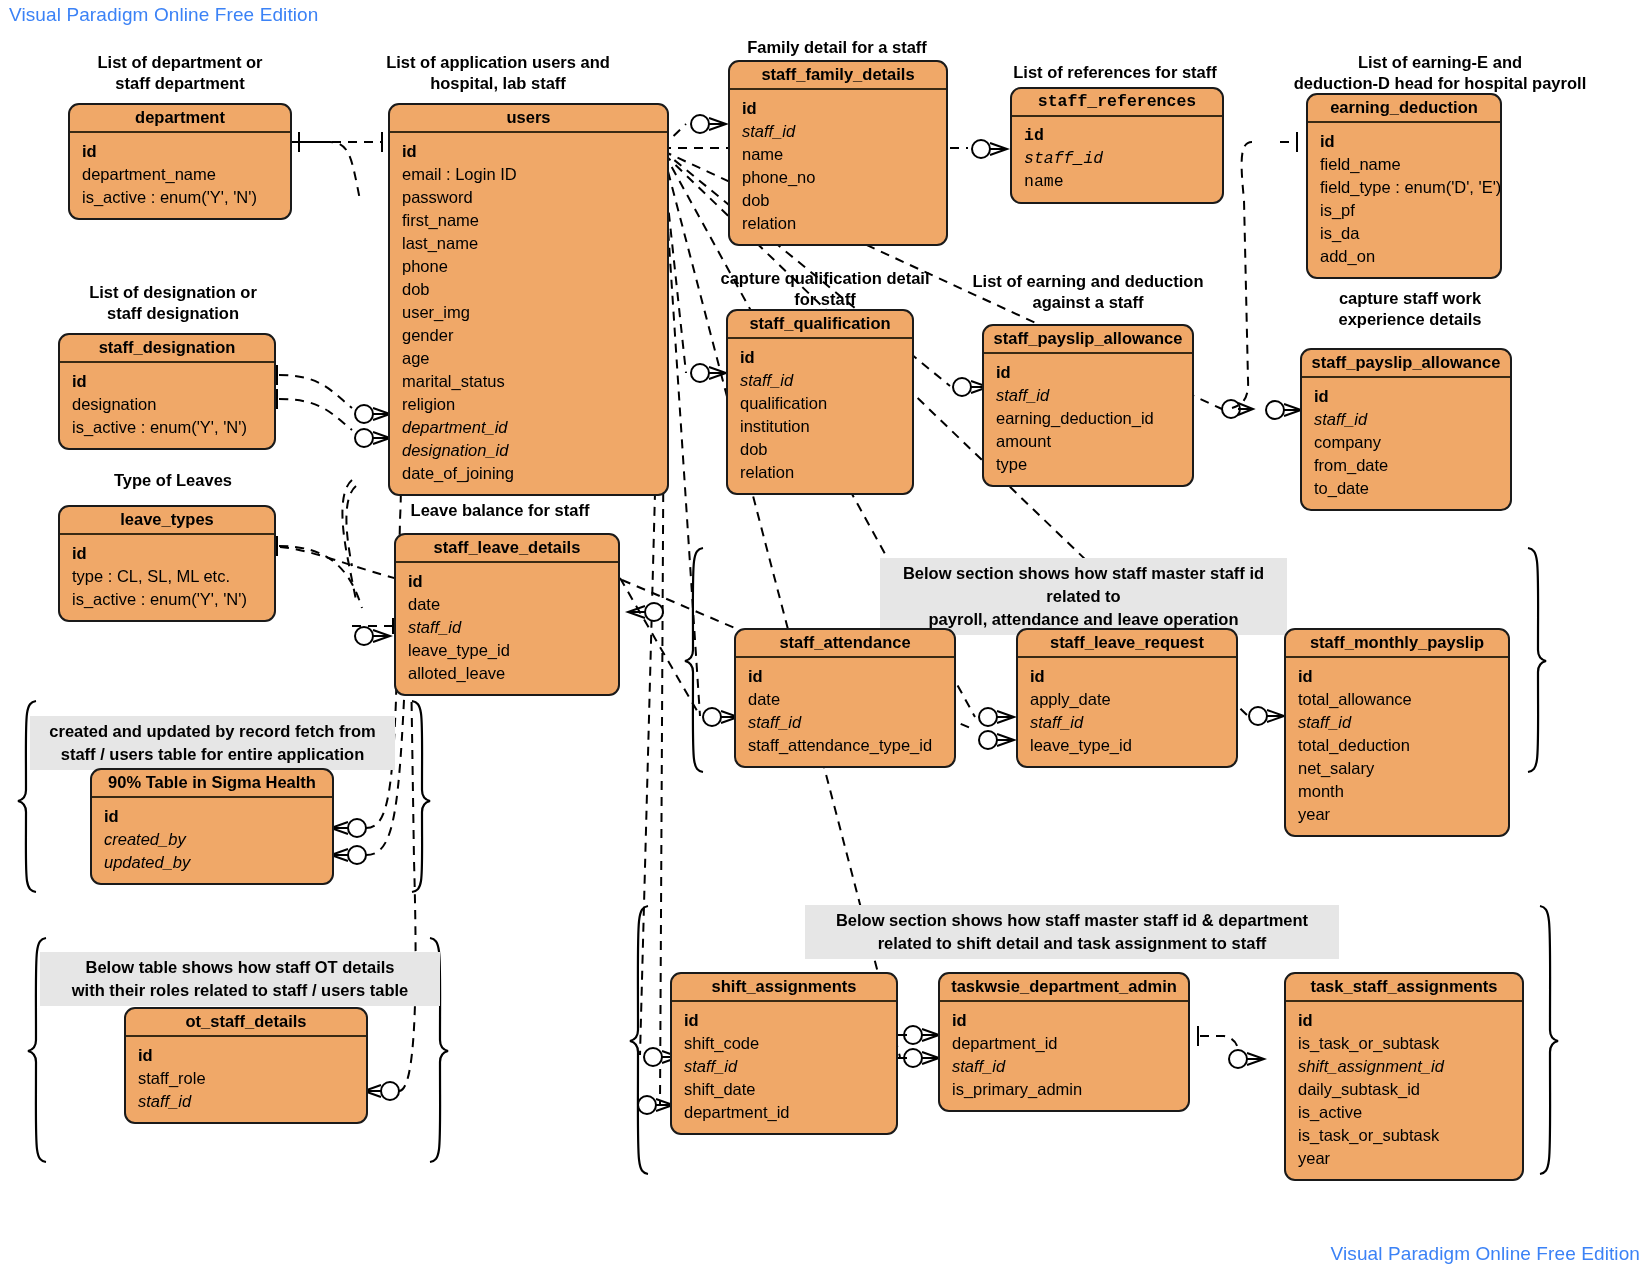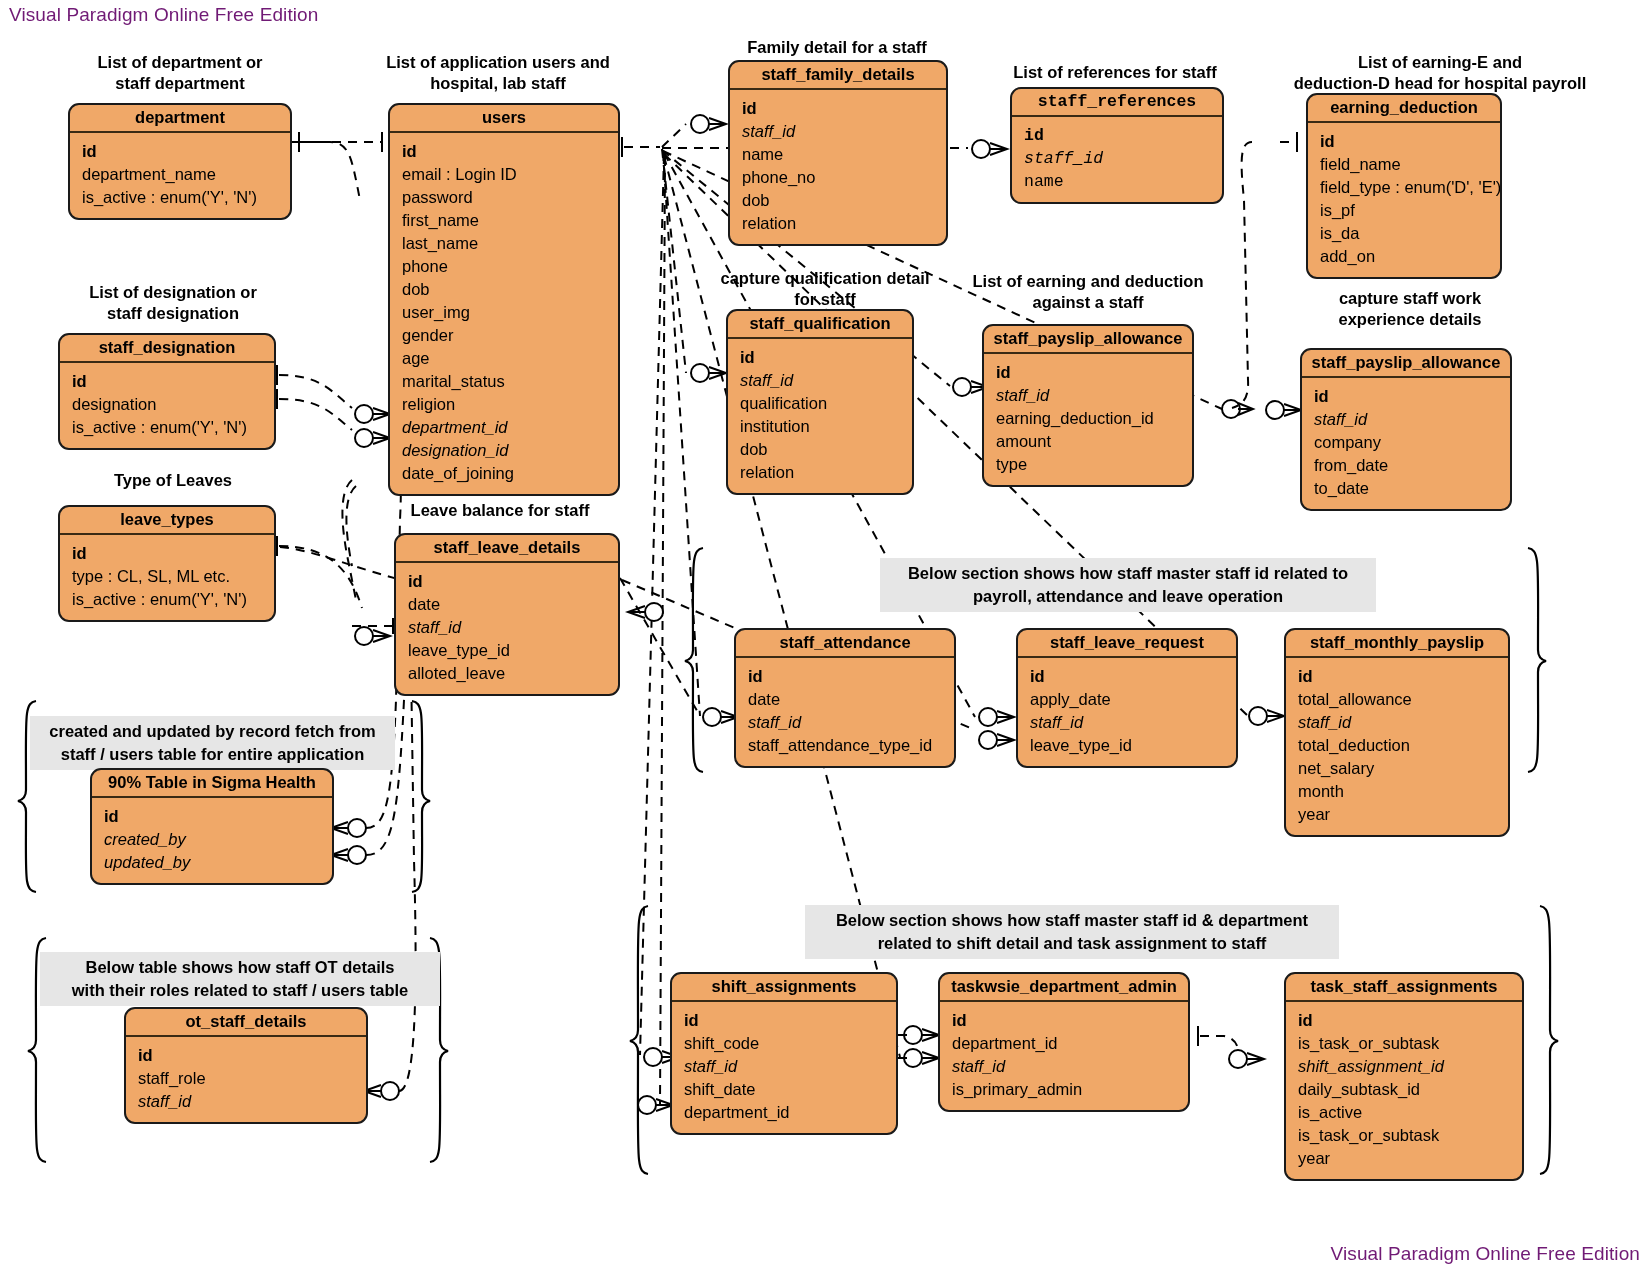--- a/index.html
+++ b/index.html
@@ -4,21 +4,21 @@
 <style>
   * { box-sizing: border-box; }
   html, body { margin:0; padding:0; }
   body {
     width:1648px; height:1275px; position:relative;
     background:#ffffff;
     font-family:"Liberation Sans", sans-serif;
     overflow:hidden;
   }
   .watermark {
-    position:absolute; color:#701a75; font-size:19px; letter-spacing:0.1px;
+    position:absolute; color:#3b82f6; font-size:19px; letter-spacing:0.1px;
     white-space:nowrap;
   }
   #wm-top { left:9px; top:4px; }
   #wm-bottom { right:8px; bottom:10px; }
 
   
   .entity {
     position:absolute;
     border:2px solid #1a1a1a;
     border-radius:11px;
@@ -216,35 +216,35 @@
 <div class="caption" style="left:958px; top:271px; width:260px;">List of earning and deduction
 against a staff</div>
 <div class="caption" style="left:1290px; top:288px; width:240px;">capture staff work
 experience details</div>
 <div class="caption" style="left:380px; top:500px; width:240px;">Leave balance for staff</div>
 
 <div class="note" style="left:30px; top:716px; width:365px;">created and updated by record fetch from
 staff / users table for entire application</div>
 <div class="note" style="left:40px; top:952px; width:400px;">Below table shows how staff OT details
 with their roles related to staff / users table</div>
-<div class="note" style="left:880px; top:558px; width:496px;">Below section shows how staff master staff id related to
+<div class="note" style="left:880px; top:558px; width:407px;">Below section shows how staff master staff id related to
 payroll, attendance and leave operation</div>
 <div class="note" style="left:805px; top:905px; width:534px;">Below section shows how staff master staff id &amp; department
 related to shift detail and task assignment to staff</div>
 
 <div class="entity" style="left:68px; top:103px; width:224px;">
   <div class="ehdr">department</div>
   <div class="ebody">
     <div class="attr pk">id</div>
     <div class="attr">department_name</div>
     <div class="attr">is_active : enum('Y', 'N')</div>
   </div>
 </div>
 
-<div class="entity" style="left:388px; top:103px; width:232px;">
+<div class="entity" style="left:388px; top:103px; width:281px;">
   <div class="ehdr">users</div>
   <div class="ebody">
     <div class="attr pk">id</div>
     <div class="attr">email : Login ID</div>
     <div class="attr">password</div>
     <div class="attr">first_name</div>
     <div class="attr">last_name</div>
     <div class="attr">phone</div>
     <div class="attr">dob</div>
     <div class="attr">user_img</div>

